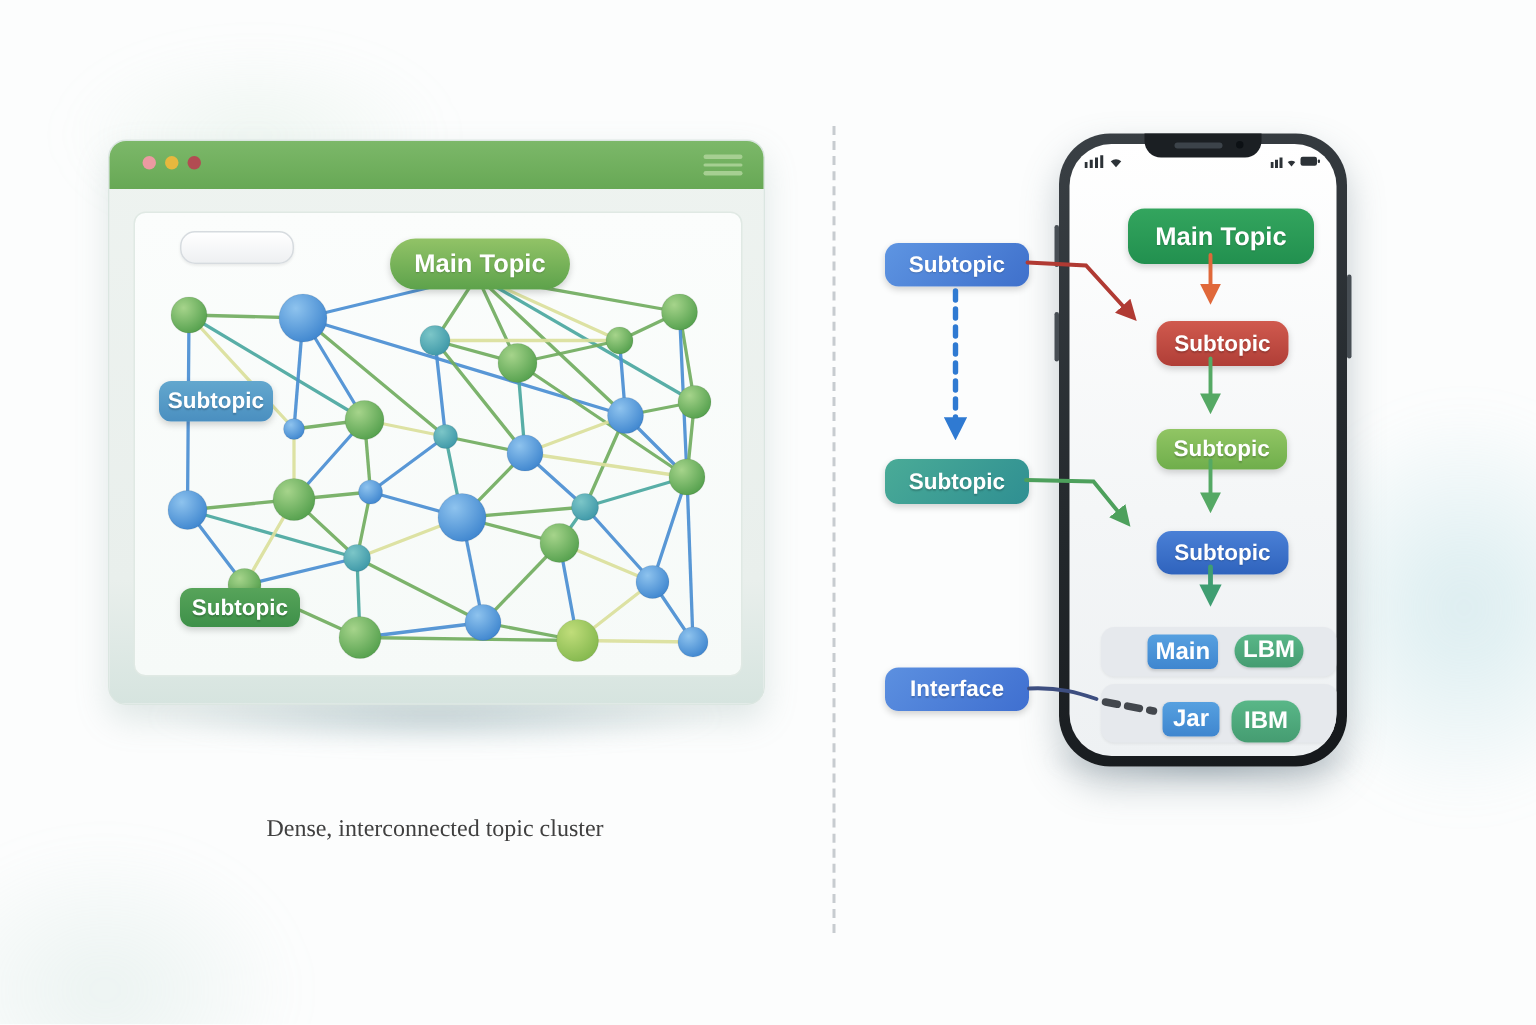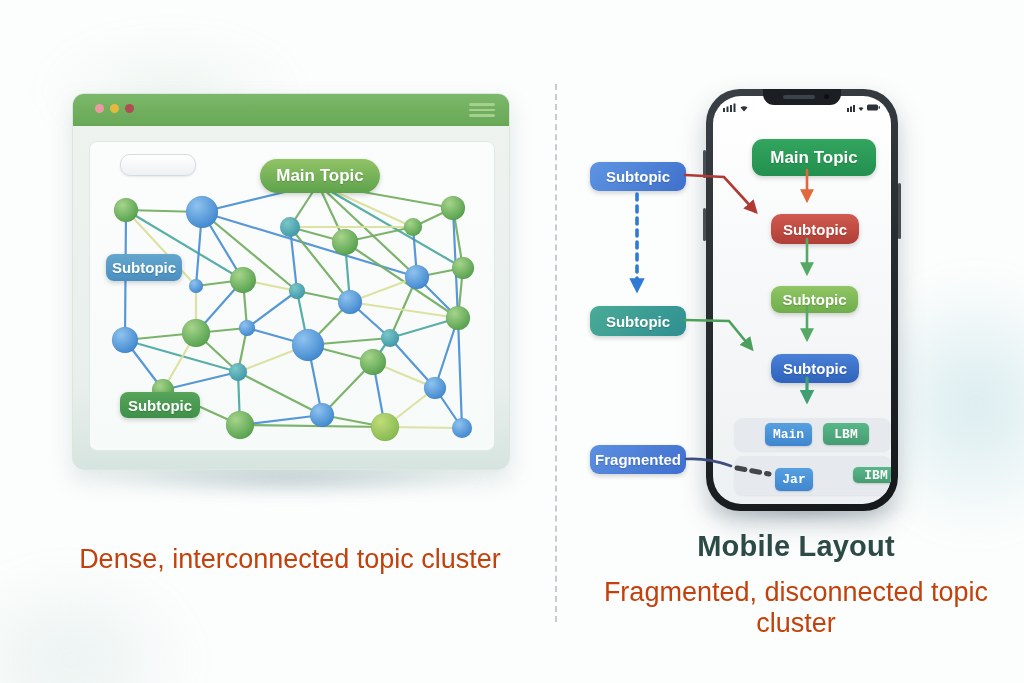--- a/index.html
+++ b/index.html
@@ -47,21 +47,21 @@
   .p-sub-blue-desktop{left:16px;top:112px;width:76px;height:27px;border-radius:8px;font-size:15px;
     background:linear-gradient(180deg,#63a7ce 0%,#4a8fc0 100%);}
   .p-sub-green-desktop{left:30px;top:250px;width:80px;height:26px;border-radius:8px;font-size:15px;
     background:linear-gradient(180deg,#57a45a 0%,#3e9049 100%);}
 
   
   .caption{position:absolute;text-align:center;}
   .caption-left{left:40px;top:530px;width:500px;}
   .caption-right{left:576px;top:530px;width:440px;}
   .caption h2{margin:0;font-size:29px;color:#2d4b46;letter-spacing:.2px;}
-  .caption p{margin:14px 0 0 0;font-size:27px;color:#c2410c;}
+  .caption p{margin:14px 0 0 0;font-size:16px;color:#404040;font-family:Liberation Serif, serif;}
 
   
   .shadow-phone{position:absolute;left:696px;top:492px;width:212px;height:30px;
     background:radial-gradient(ellipse at center,rgba(110,130,145,.42),rgba(110,130,145,0) 70%);
     filter:blur(5px);}
   .phone{position:absolute;left:706px;top:89px;width:192px;height:422px;border-radius:34px;
     background:linear-gradient(160deg,#3a4045 0%,#23282c 55%,#15181b 100%);
     box-shadow:0 12px 24px rgba(90,110,120,.35);}
   .screen{position:absolute;left:7px;top:7px;right:7px;bottom:7px;border-radius:28px;
     background:linear-gradient(180deg,#ffffff 0%,#f4f6f7 60%,#eef1f3 100%);overflow:hidden;}
@@ -82,27 +82,27 @@
     background:linear-gradient(180deg,#d05a4e 0%,#b03e37 100%);}
   .p-sub-lgreen{left:58px;top:190px;width:87px;height:27px;border-radius:9px;font-size:15px;
     background:linear-gradient(180deg,#91c564 0%,#6fae4b 100%);}
   .p-sub-pblue{left:58px;top:258px;width:88px;height:29px;border-radius:10px;font-size:15px;
     background:linear-gradient(180deg,#4a80d6 0%,#2f63bd 100%);}
   .acc-row{position:absolute;left:21px;border-radius:9px;background:#e6e9ed;
     box-shadow:0 1px 2px rgba(0,0,0,.06);}
   .row1{top:322px;width:157px;height:33px;}
   .row2{top:360px;width:158px;height:39px;}
   .minipill{position:absolute;display:flex;align-items:center;justify-content:center;
-    color:#fff;font-weight:bold;font-size:13px;border-radius:5px;box-shadow:0 1px 2px rgba(0,0,0,.15);font-family:Liberation Mono, monospace;}
+    color:#fff;font-weight:bold;font-size:16px;border-radius:5px;box-shadow:0 1px 2px rgba(0,0,0,.15);}
   .mp-blue{background:linear-gradient(180deg,#56a0e0,#3f86cf);}
-  .mp-green{background:linear-gradient(180deg,#59b788,#459c71);}
+  .mp-green{background:linear-gradient(180deg,#59b788,#459c71);border-radius:11px;}
   .mp1{left:31px;top:5px;width:47px;height:23px;}
   .mp2{left:89px;top:5px;width:46px;height:22px;}
   .mp3{left:41px;top:12px;width:38px;height:23px;}
-  .mp4{left:87px;top:11px;width:46px;height:16px;margin-left:32px;}
+  .mp4{left:87px;top:11px;width:46px;height:28px;}
 
   .p-call-blue{left:590px;top:162px;width:96px;height:29px;border-radius:9px;font-size:15px;
     background:linear-gradient(135deg,#5e95e2 0%,#3f70cb 100%);}
   .p-call-teal{left:590px;top:306px;width:96px;height:30px;border-radius:9px;font-size:15px;
     background:linear-gradient(135deg,#4aab97 0%,#2f8f92 100%);}
   .p-call-acc{left:590px;top:445px;width:96px;height:29px;border-radius:9px;font-size:15px;
     background:linear-gradient(135deg,#5c90e0 0%,#3f6fd0 100%);}
 
   #connectors{position:absolute;left:0;top:0;pointer-events:none;}
 </style>
@@ -291,21 +291,21 @@
       </div>
     </div>
     <div class="notch">
       <span class="speaker"></span>
       <span class="camera"></span>
     </div>
   </div>
 
   <div class="pill p-call-blue">Subtopic</div>
   <div class="pill p-call-teal">Subtopic</div>
-  <div class="pill p-call-acc">Fragmented</div>
+  <div class="pill p-call-acc">Interface</div>
 
   <svg id="connectors" width="1024" height="683" viewBox="0 0 1024 683">
       <defs>
         <marker id="mk0" viewBox="0 0 10 10" refX="7" refY="5" markerWidth="5.346153846153846" markerHeight="5.346153846153846" orient="auto-start-reverse">
           <path d="M0 0 L10 5 L0 10 z" fill="#b03a33"></path>
         </marker>
         <marker id="mk1" viewBox="0 0 10 10" refX="7" refY="5" markerWidth="4.277777777777778" markerHeight="4.277777777777778" orient="auto-start-reverse">
           <path d="M0 0 L10 5 L0 10 z" fill="#2f7ad2"></path>
         </marker>
         <marker id="mk2" viewBox="0 0 10 10" refX="7" refY="5" markerWidth="5.346153846153846" markerHeight="5.346153846153846" orient="auto-start-reverse">
@@ -328,17 +328,13 @@
       <path d="M637 194 L637 289" fill="none" stroke="#2f7ad2" stroke-width="3.6" stroke-dasharray="6 6" stroke-linecap="round" marker-end="url(#mk1)"></path>
       <path d="M684 320 L729 321 L751 348" fill="none" stroke="#4da05c" stroke-width="2.6" stroke-linecap="round" marker-end="url(#mk2)"></path>
       <path d="M686 459 C706 458 719 462 731 466" fill="none" stroke="#3d4e80" stroke-width="2.6" stroke-linecap="round"></path>
       <path d="M737 468 L769 474" fill="none" stroke="#43474d" stroke-width="5" stroke-dasharray="8 7" stroke-linecap="round"></path>
       <path d="M807 170 L807 199" fill="none" stroke="#e0683a" stroke-width="2.6" stroke-linecap="round" marker-end="url(#mk5)"></path>
       <path d="M807 239 L807 272" fill="none" stroke="#55a964" stroke-width="2.6" stroke-linecap="round" marker-end="url(#mk6)"></path>
       <path d="M807 307 L807 338" fill="none" stroke="#55a964" stroke-width="2.6" stroke-linecap="round" marker-end="url(#mk7)"></path>
       <path d="M807 378 L807 400" fill="none" stroke="#3f9e72" stroke-width="3.2" stroke-linecap="round" marker-end="url(#mk8)"></path>
     </svg>
 
-  <div class="caption caption-right">
-    <h2>Mobile Layout</h2>
-    <p>Fragmented, disconnected topic cluster</p>
-  </div>
 </div>
 
 </body></html>

